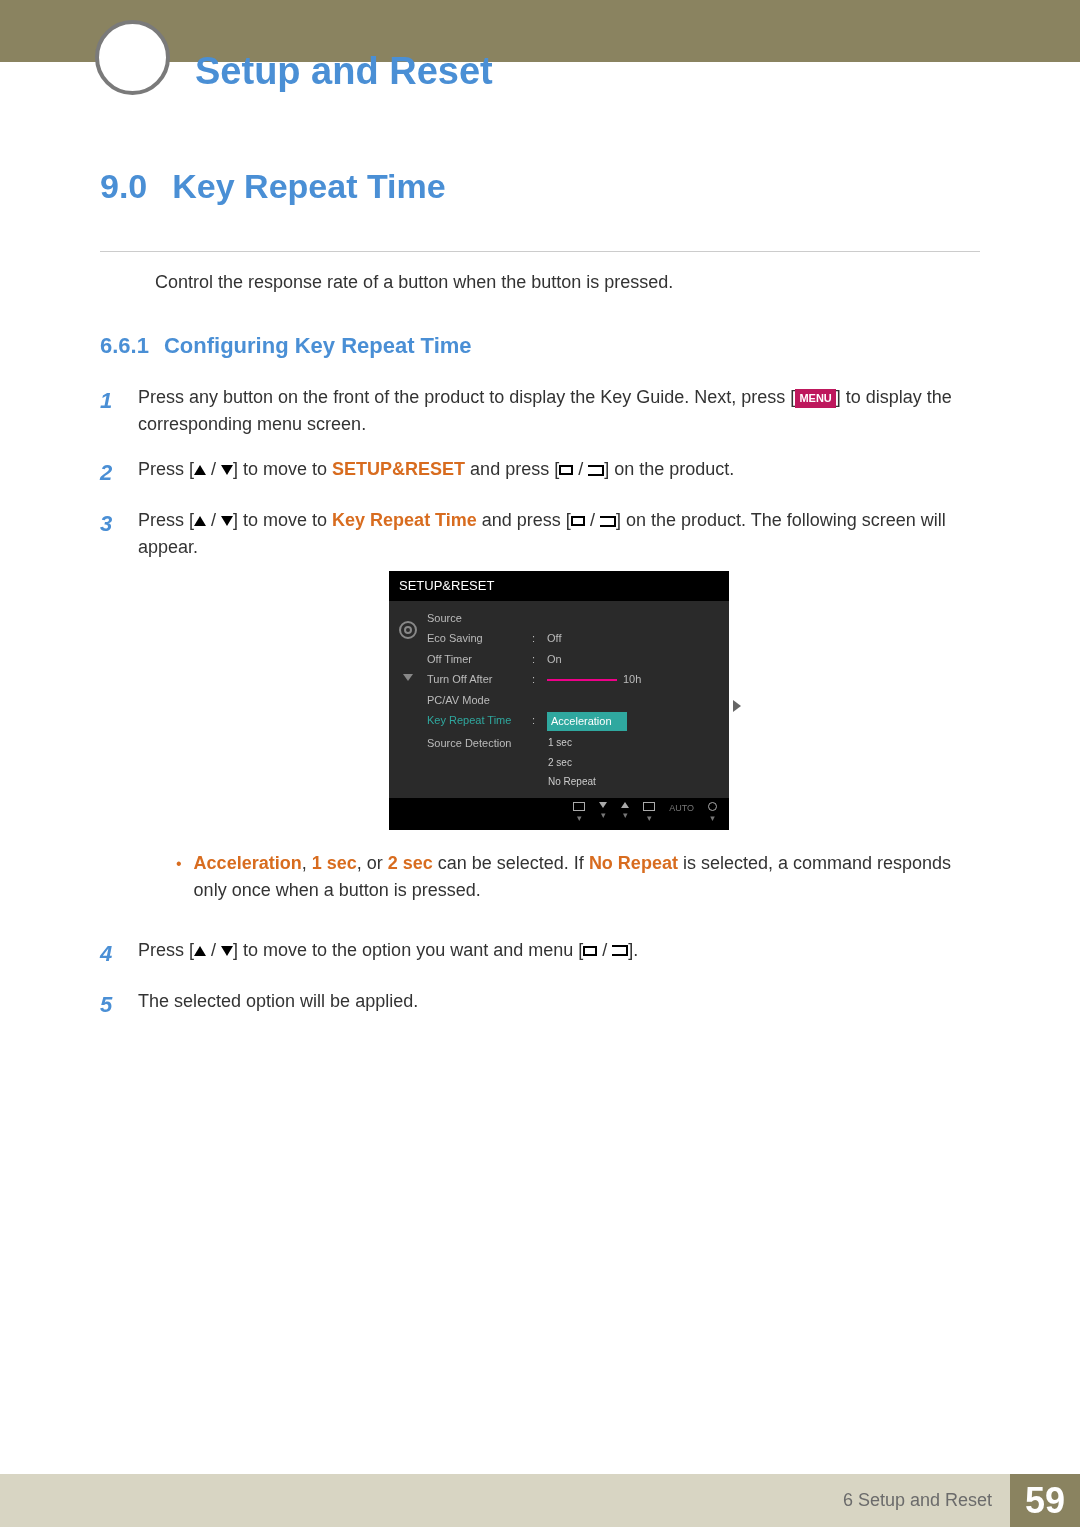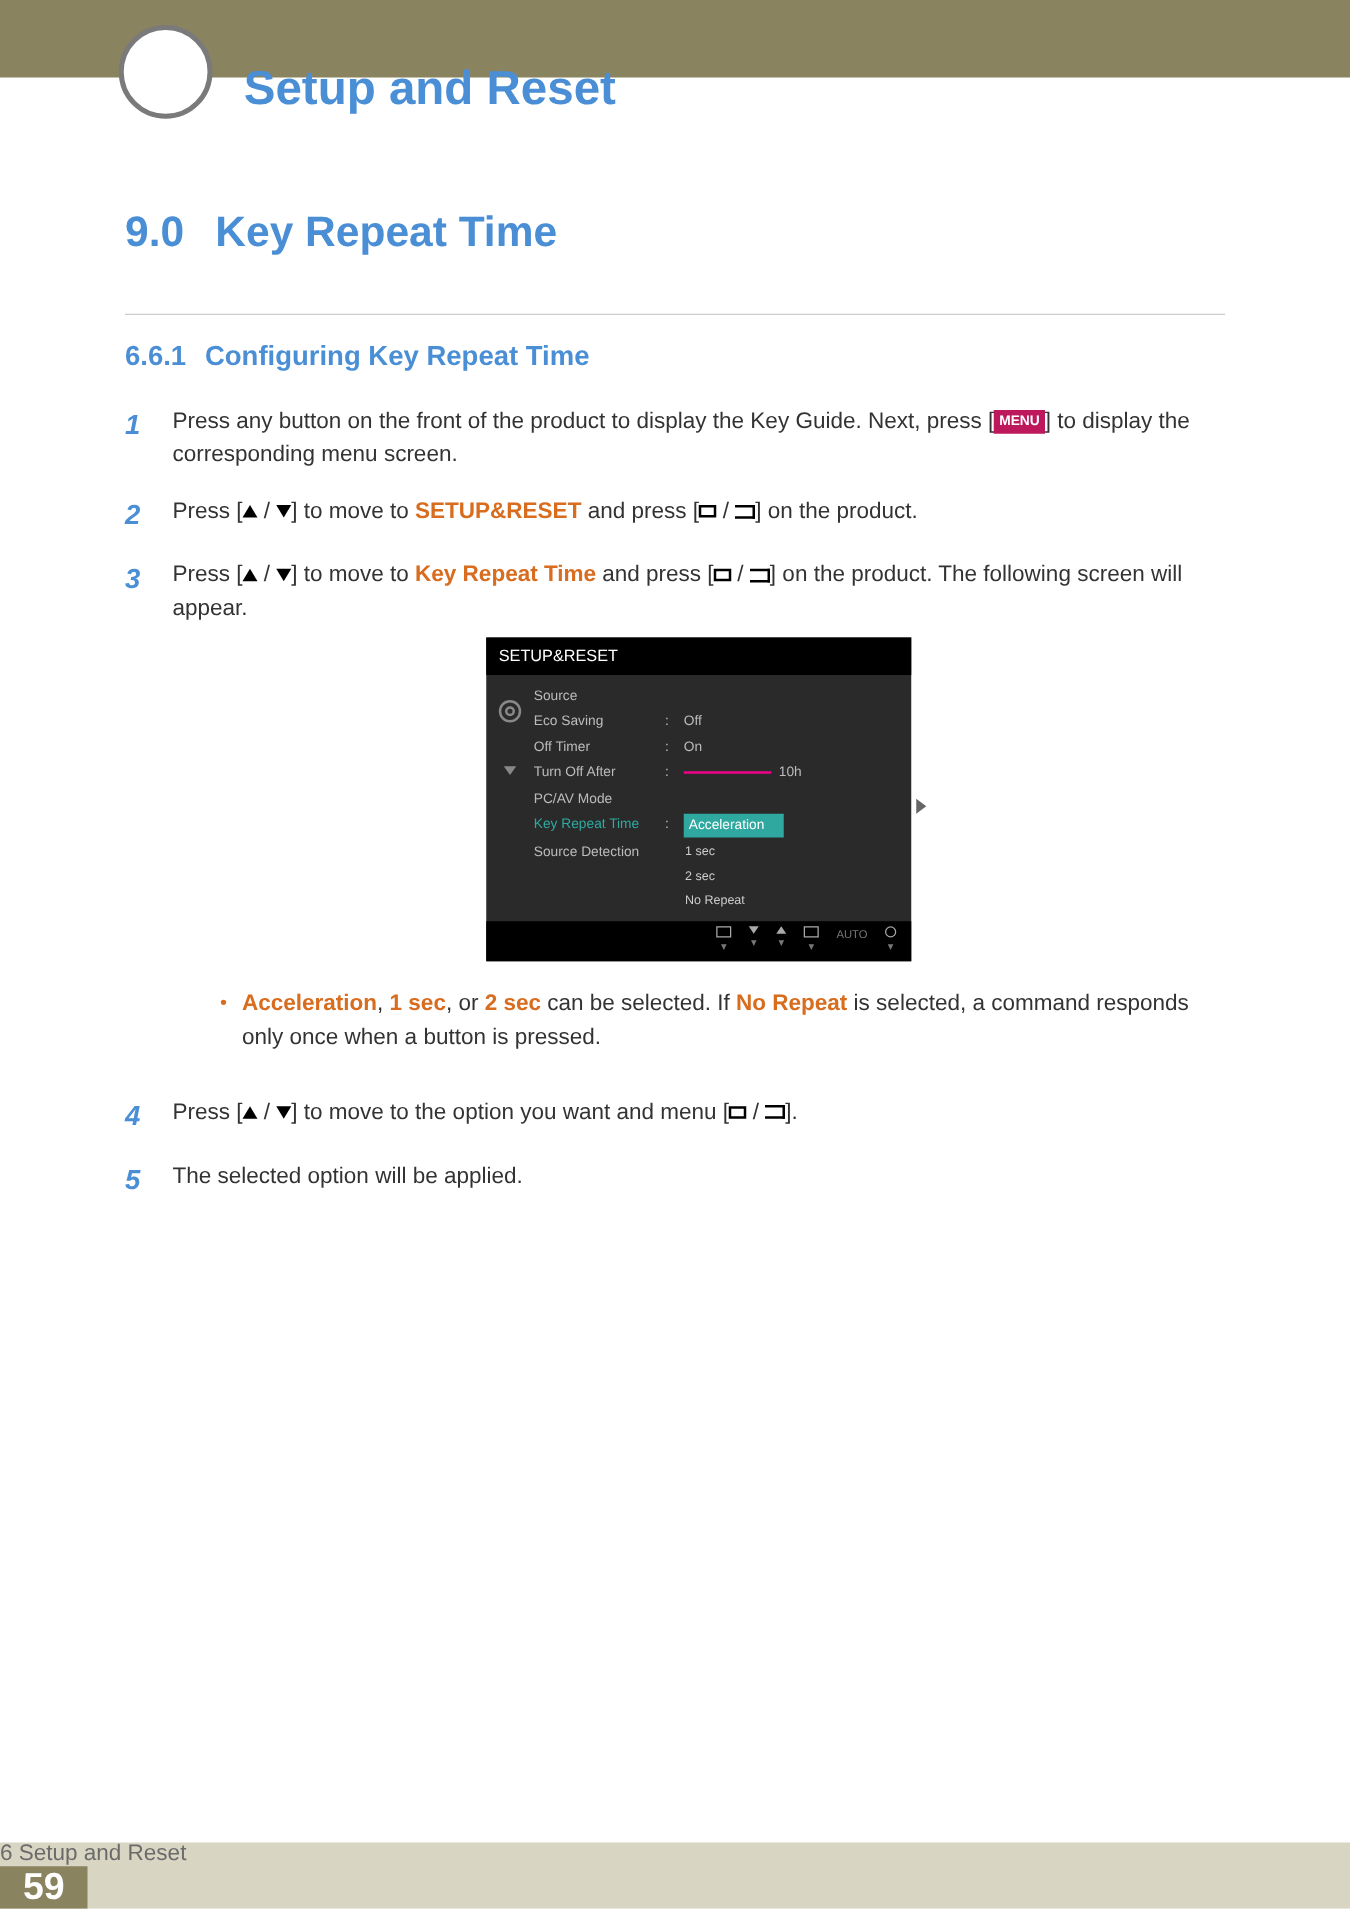--- a/index.html
+++ b/index.html
@@ -98,39 +98,39 @@
     .bullet-line { display:flex; gap:12px; font-size:18px; line-height:1.5; color:#333; margin-left:38px; margin-bottom:15px; }
     .bullet-dot { color:#d86c1f; font-size:16px; line-height:1.7; }
     .footer {
       position:absolute;
       bottom:0; left:0; right:0;
       height:53px;
       background:#d8d5c3;
       display:flex;
       justify-content:flex-end;
       align-items:stretch;
-      flex-direction:column;
     }
     .footer-label { color:#6b6b6b; font-size:18px; display:flex; align-items:center; padding-right:18px; }
-    .footer-page { background:#8a8360; color:#fff; font-size:30px; font-weight:bold; width:70px; display:flex; align-items:center; justify-content:center; }
+    .footer-page { background:#8a8360; color:#fff; font-size:36px; font-weight:bold; width:70px; display:flex; align-items:center; justify-content:center; }
     .highlight-row .osd-label{ color:#2fa89f; }
   </style>
 </head>
 <body>
 
 <div class="header-bar"></div>
 <div class="chapter-circle"></div>
 <div class="chapter-title">Setup and Reset</div>
 
 <div class="content">
   <div class="section-row">
     <span class="section-num">9.0</span>
     <span class="section-title">Key Repeat Time</span>
   </div>
   <div class="subtitle-line"></div>
+  <p class="intro-text">Control the response rate of a button when the button is pressed.</p>
 
   <div class="subsection">
     <span>6.6.1</span>
     <span>Configuring Key Repeat Time</span>
   </div>
 
   <ol class="steps">
     <li>
       <span class="num">1</span>
       <span class="body">

